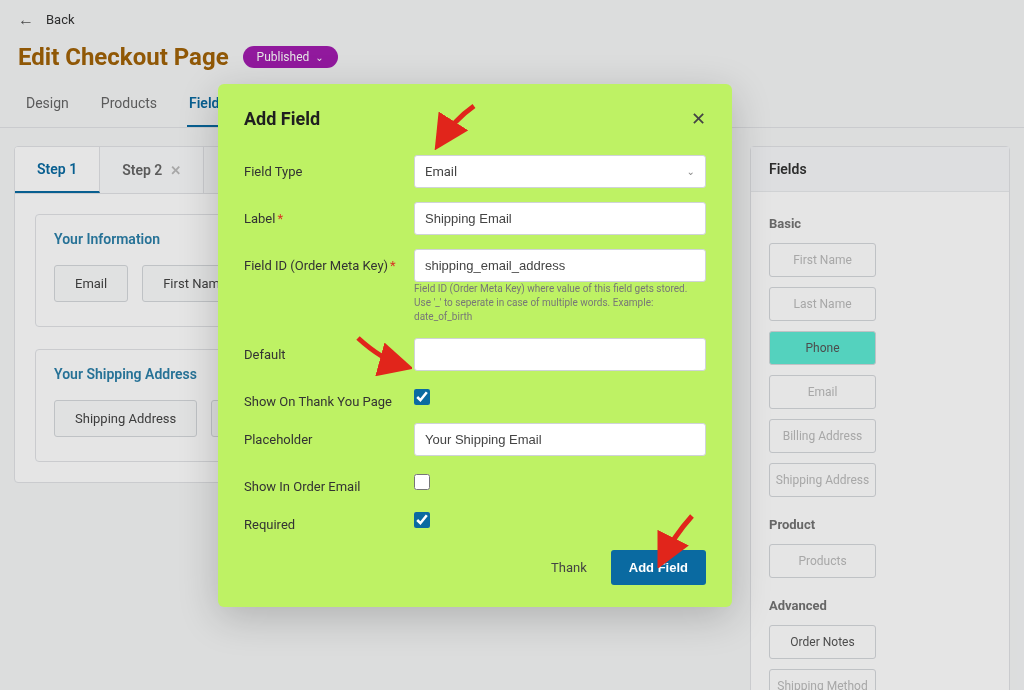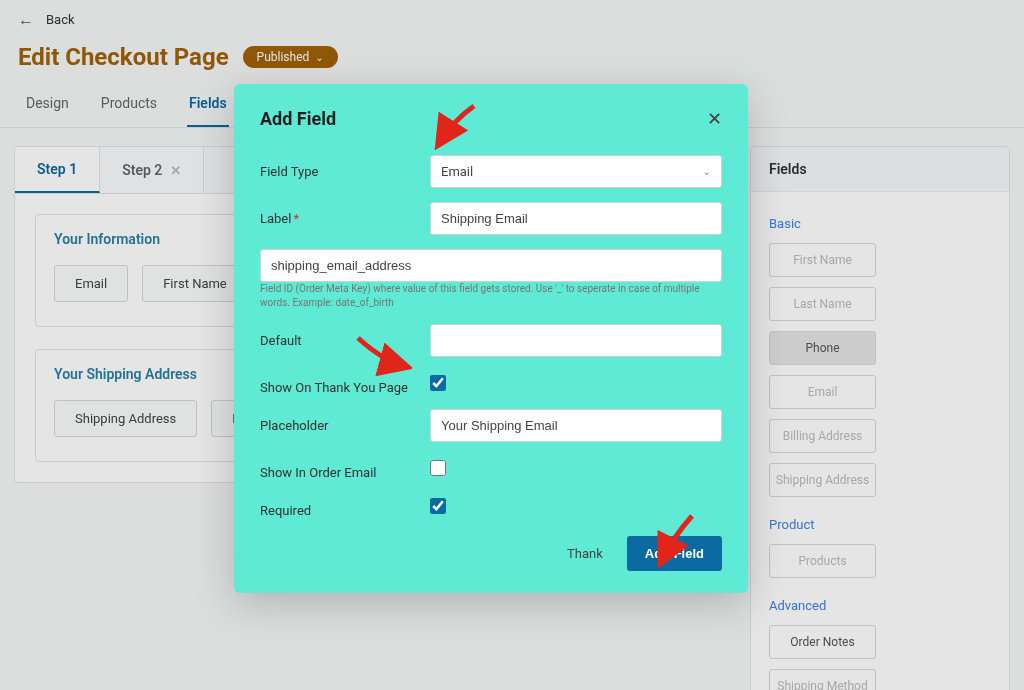--- a/index.html
+++ b/index.html
@@ -30,21 +30,21 @@
   }
   .topbar .arrow { font-size: 16px; color: #555; }
   .titlebar {
     display: flex;
     align-items: center;
     padding: 4px 18px 14px 18px;
     gap: 14px;
   }
   .titlebar h1 { font-size: 24px; font-weight: 700; color: #a16207; }
   .badge {
-    background: #a16207;
+    background: #a21caf;
     color: #fff;
     font-size: 12px;
     border-radius: 999px;
     padding: 4px 14px;
     display: flex;
     align-items: center;
     gap: 6px;
   }
   .badge .chev { font-size: 10px; }
 
@@ -139,53 +139,53 @@
     padding: 14px 18px;
     font-weight: 600;
     font-size: 14px;
     background: #f6f8fa;
     border-bottom: 1px solid #e8eaed;
   }
   .side-panel .body {
     padding: 14px 18px 20px 18px;
   }
   .cat-label {
-    font-weight: 400;
+    font-weight: 700;
     font-size: 13px;
     margin: 10px 0 12px 0;
-    color: #3b82f6;
+    color: #737373;
   }
   .chip-grid {
     display: flex;
     flex-wrap: wrap;
     gap: 10px;
   }
   .chip {
     border: 1px solid #d5d8dc;
     border-radius: 3px;
     padding: 9px 0;
     font-size: 12px;
     color: #555;
     text-align: center;
     width: 107px;
     background: #fff;
     cursor: pointer;
     white-space: nowrap;
     overflow: hidden;
   }
   .chip.disabled { color: #bbb; }
-  .chip.sel { background: #e5e5e5; }
+  .chip.sel { background: #5eead4; }
 
   
   .modal {
     position: absolute;
-    left: 234px;
+    left: 218px;
     top: 84px;
     width: 514px;
-    background: #5eead4;
+    background: #bef264;
     border-radius: 6px;
     box-shadow: 0 10px 40px rgba(0,0,0,0.2);
     z-index: 10;
     padding: 24px 26px 22px 26px;
   }
   .modal-head {
     display: flex;
     justify-content: space-between;
     align-items: center;
     margin-bottom: 26px;
@@ -367,20 +367,21 @@
   </div>
 
   <div class="form-row">
     <div class="lbl"><span>Label</span><span class="req">*</span></div>
     <div class="ctl">
       <input type="text" value="Shipping Email" style="">
     </div>
   </div>
 
   <div class="form-row">
+    <div class="lbl"><span>Field ID (Order Meta Key)</span><span class="req">*</span></div>
     <div class="ctl">
       <input type="text" value="shipping_email_address" style="">
       <div class="help-text">Field ID (Order Meta Key) where value of this field gets stored. Use '_' to seperate in case of multiple words. Example: date_of_birth</div>
     </div>
   </div>
 
   <div class="form-row">
     <div class="lbl">Default</div>
     <div class="ctl">
       <input type="text" value="" style="">

